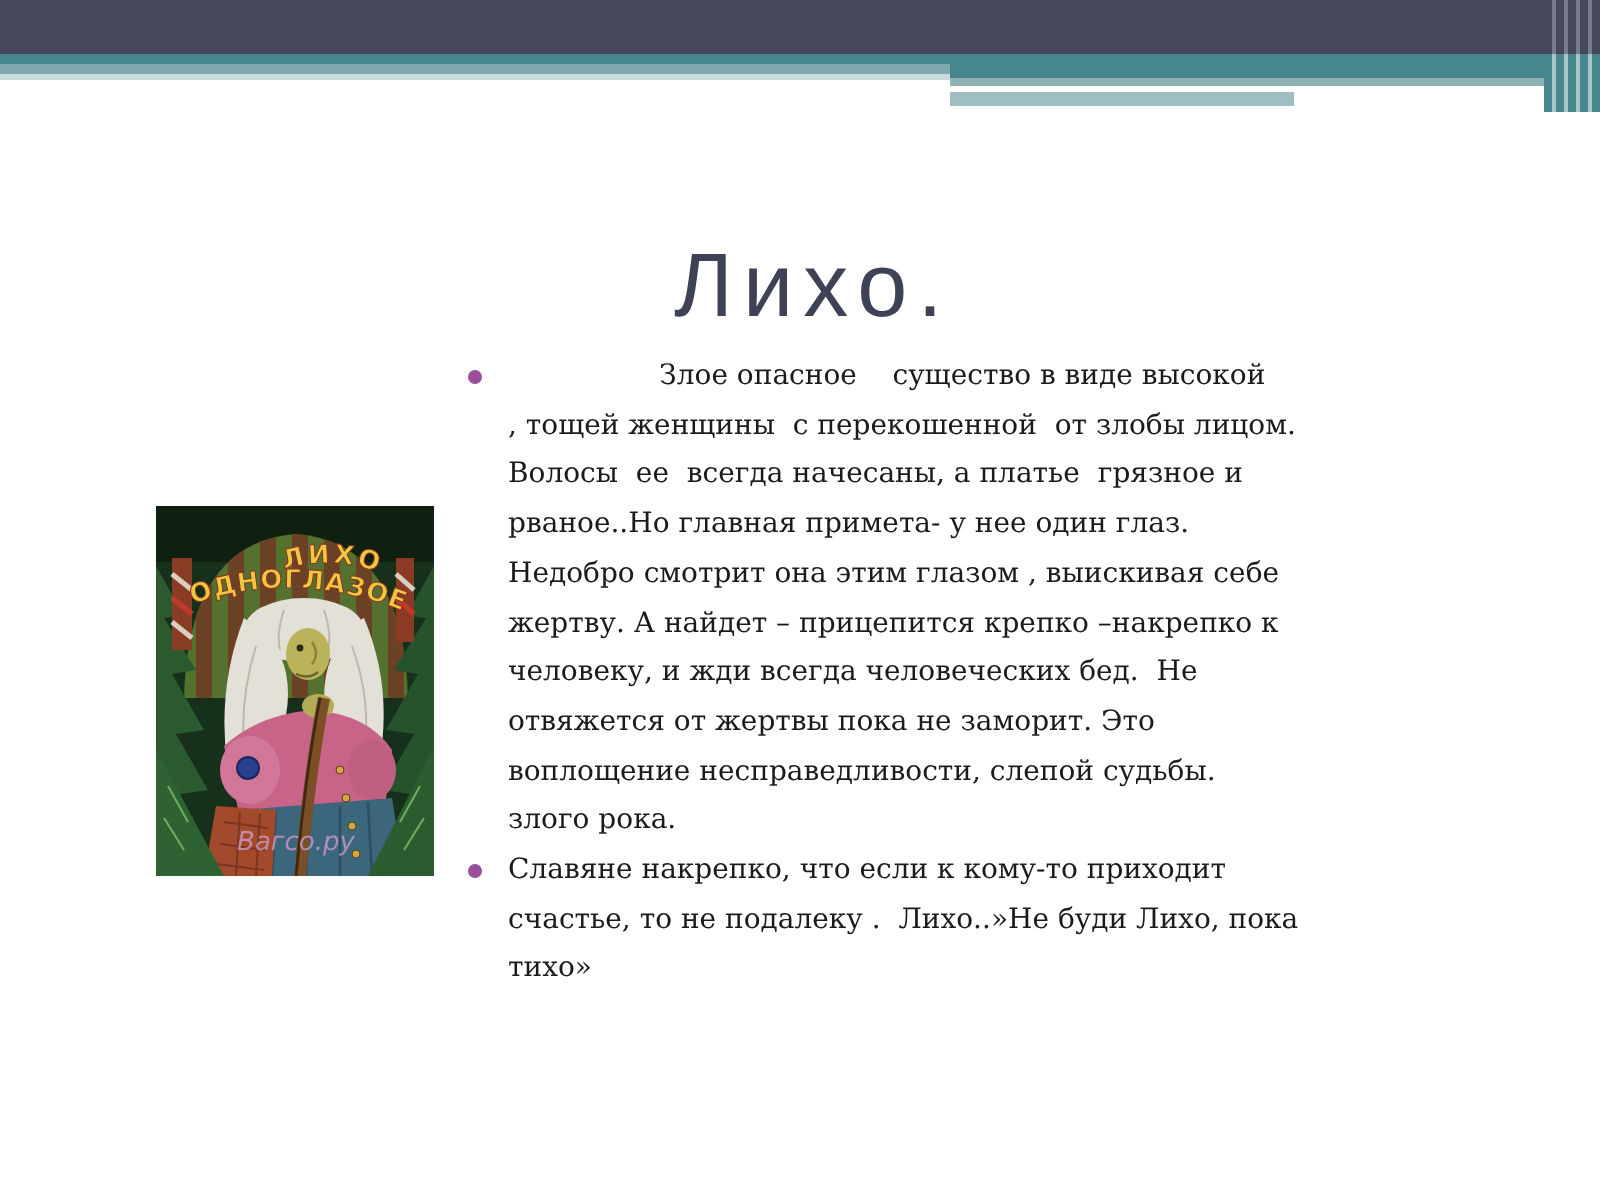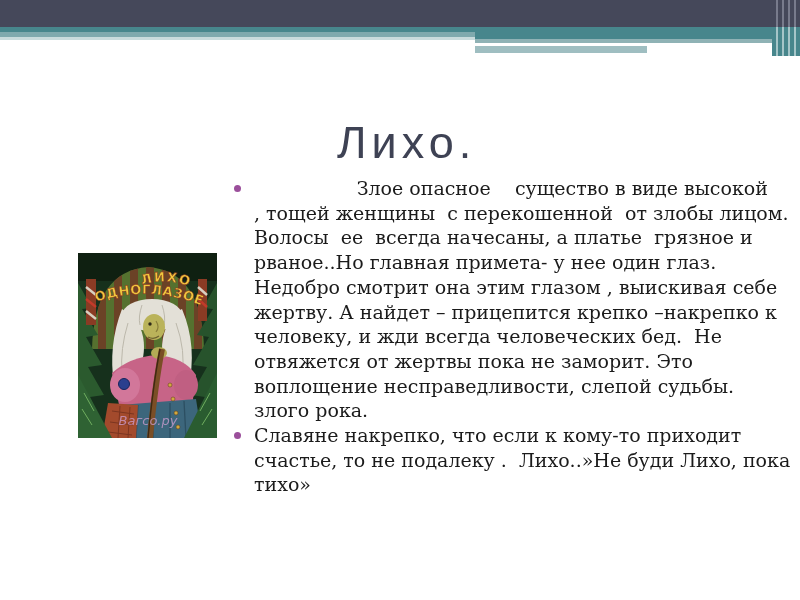--- a/index.html
+++ b/index.html
@@ -23,21 +23,21 @@
 
   
   .title{position:absolute;left:337px;top:118px;font-size:45px;line-height:50px;
          letter-spacing:5px;color:#3E4254;font-weight:400;}
 
   
   .content{position:absolute;left:228px;top:176px;width:566px;}
   .bullet-item{position:relative;padding-left:26px;}
   .dot{position:absolute;left:6px;top:9px;width:7px;height:7px;border-radius:50%;
        background:#9B4F9B;}
-  .btext{font-family:"DejaVu Serif","Liberation Serif",serif;font-size:19px;
+  .btext{font-family:"DejaVu Serif","Liberation Serif",serif;font-size:14px;
          line-height:24.7px;color:#1b1b1b;white-space:pre;}
 
   
   .cover{position:absolute;left:78px;top:253px;width:139px;height:185px;}
 </style>
 </head>
 <body>
 
 <div class="slide">
 

